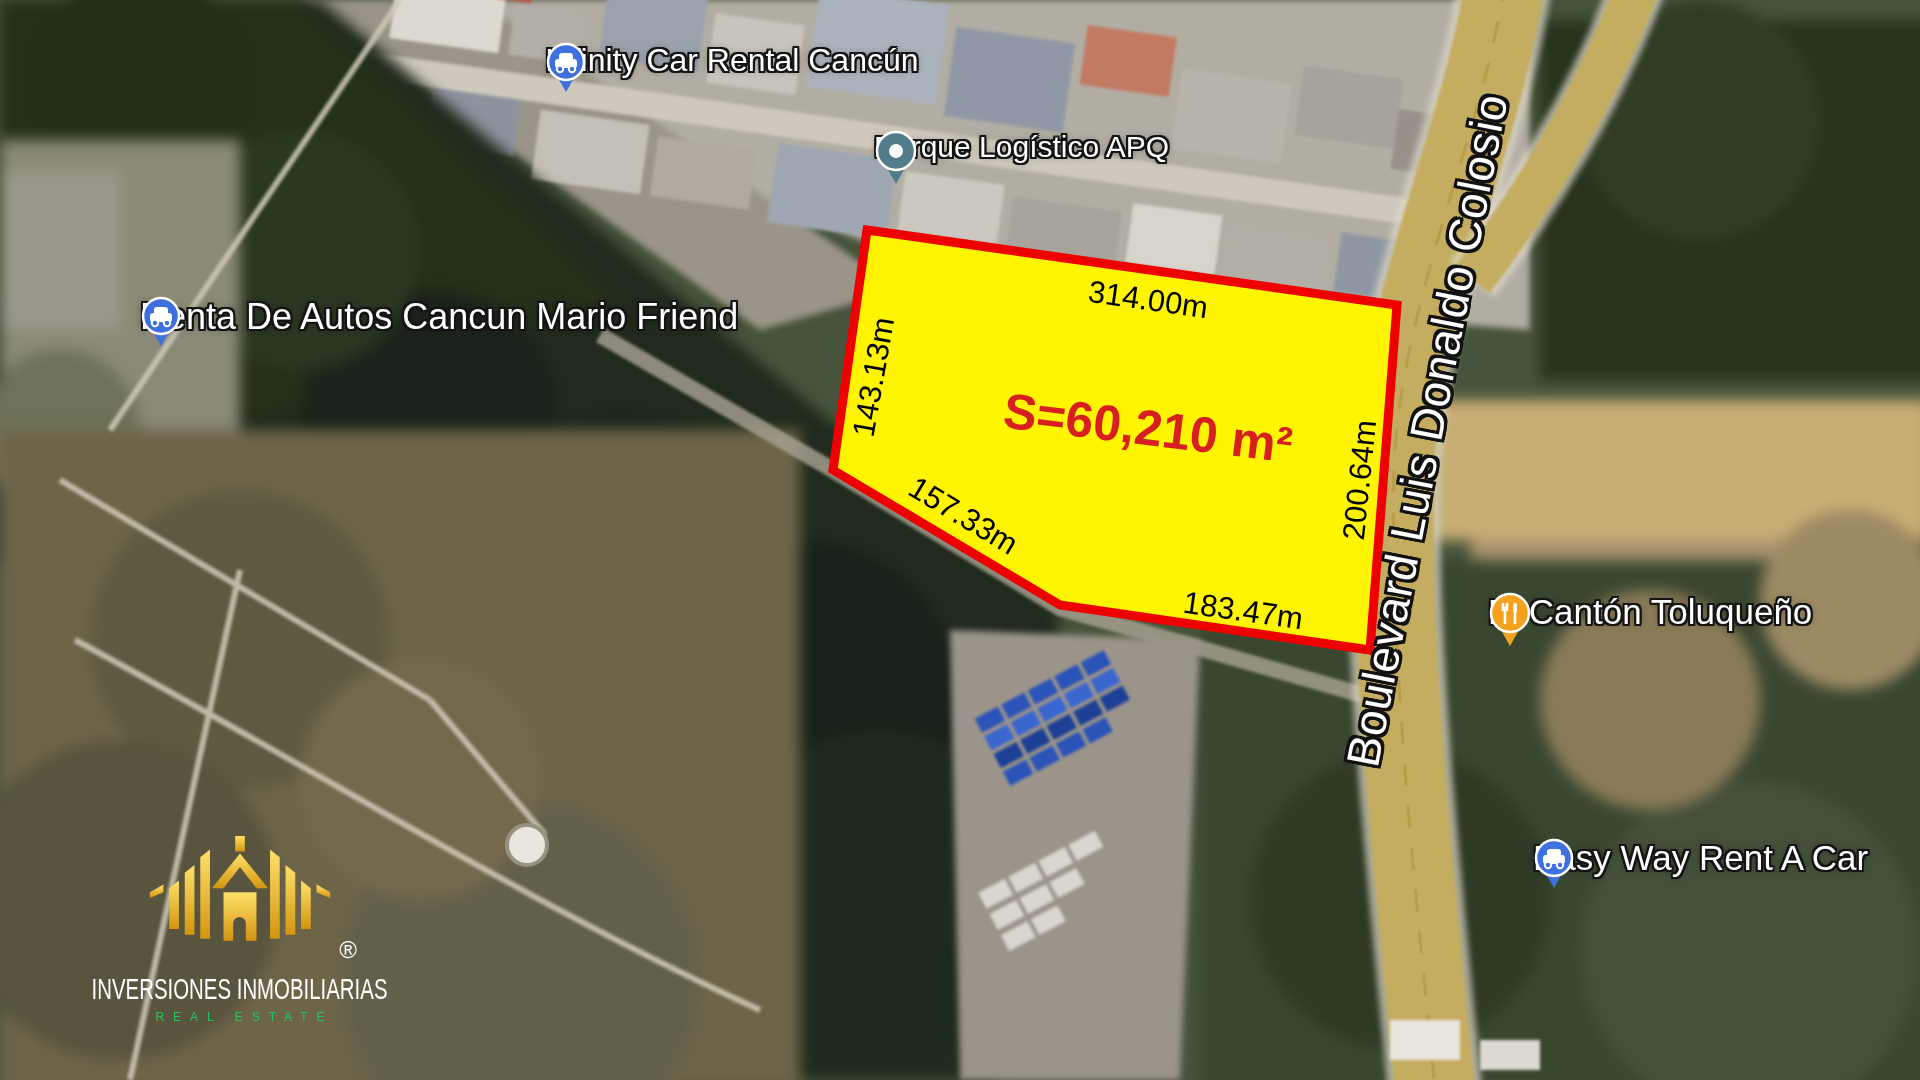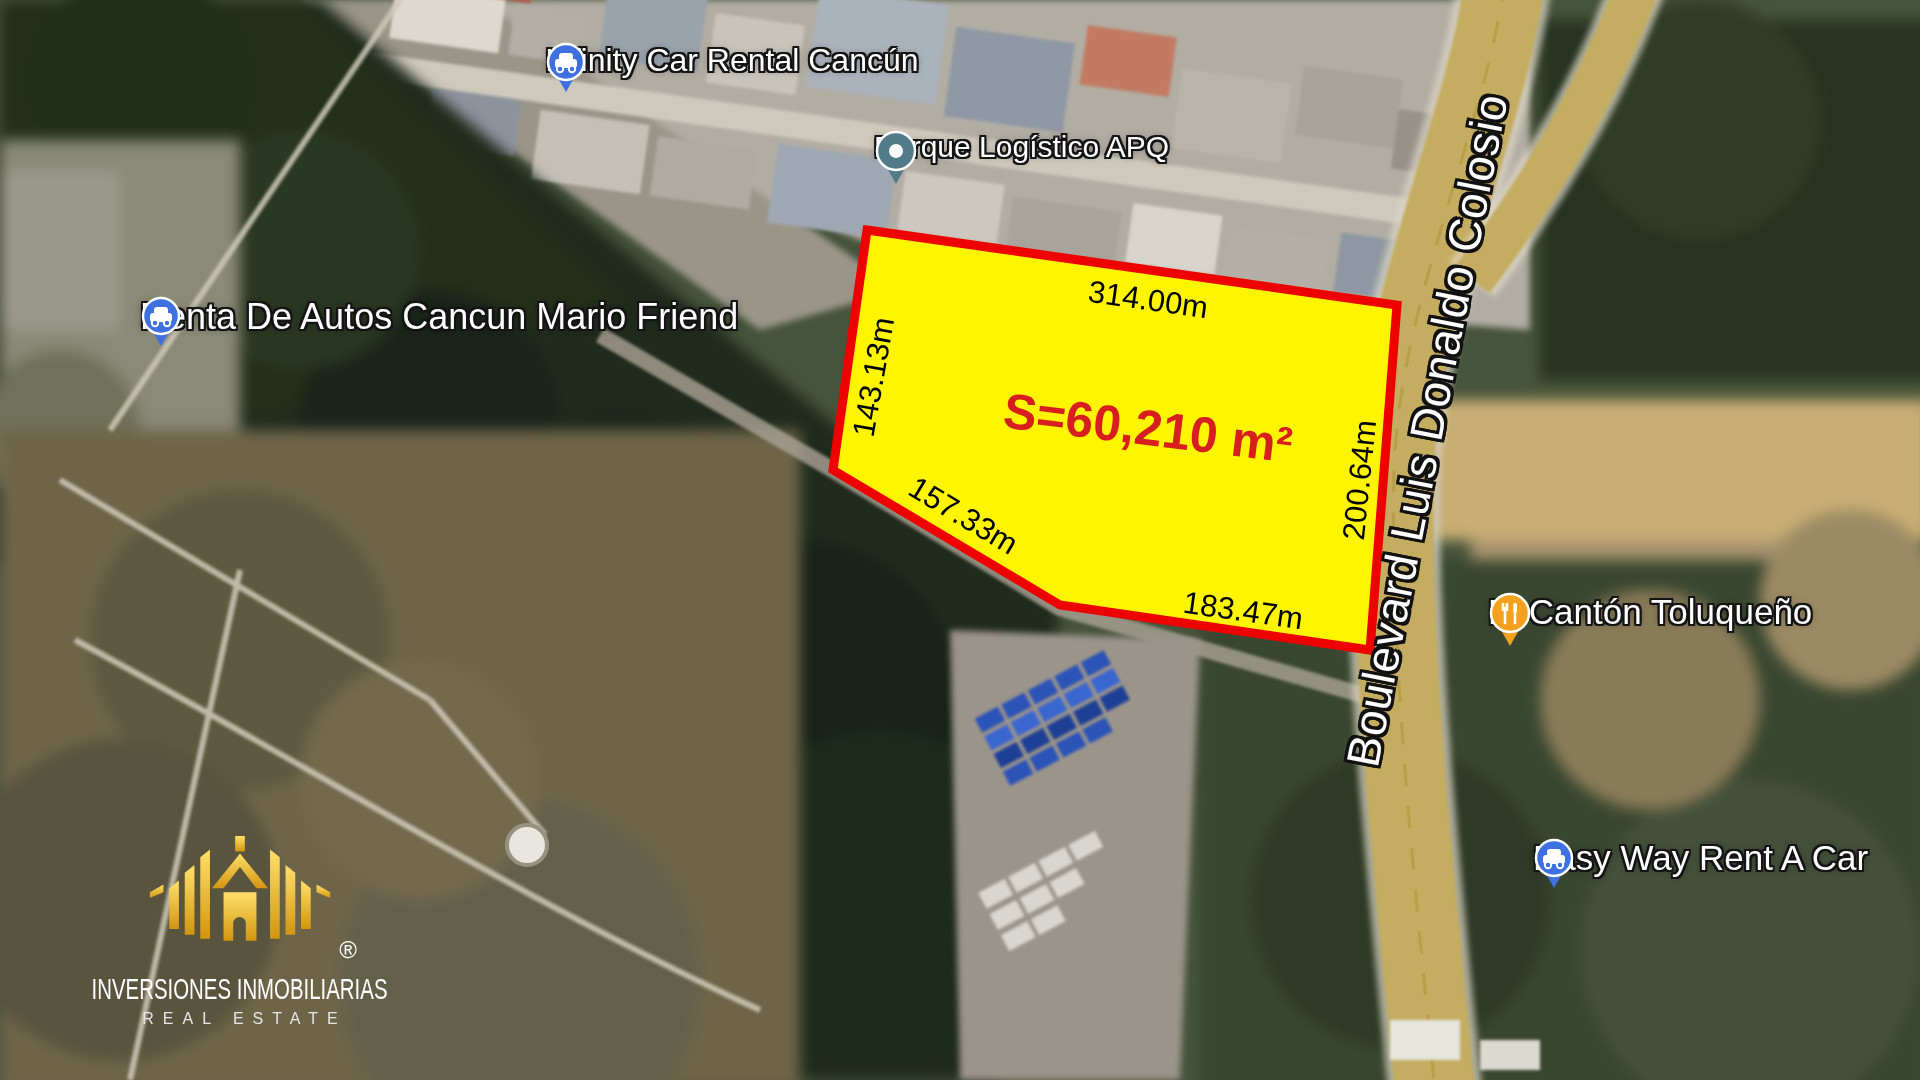--- a/index.html
+++ b/index.html
@@ -45,21 +45,21 @@
   .area-label{position:absolute;left:1148px;top:428px;z-index:40;color:#d81f1f;
     font-size:50px;font-weight:700;white-space:nowrap;
     transform:translate(-50%,-50%) rotate(7deg);}
   
   .brand{position:absolute;left:58px;top:836px;width:364px;z-index:50;
          display:flex;flex-direction:column;align-items:center;}
   .brand-icon-wrap{position:relative;width:190px;height:126px;}
   .brand-reg{position:absolute;right:-22px;bottom:-2px;color:#fff;font-size:24px;}
   .brand-company{margin-top:10px;color:#fff;font-size:30px;letter-spacing:0;
       white-space:nowrap;transform:scaleX(.68);transform-origin:center;}
-  .brand-tagline{margin-top:4px;color:#e5e5e5;font-size:16px;letter-spacing:9px;
+  .brand-tagline{margin-top:4px;color:#22c55e;font-size:12px;letter-spacing:9px;
       white-space:nowrap;text-indent:9px;}
 </style>
 </head>
 <body>
 
 <div class="stage">
 
   <svg id="terrain" width="1920" height="1080" viewBox="0 0 1920 1080">
 
     <rect x="0" y="0" width="1920" height="1080" fill="#47543c"></rect>

